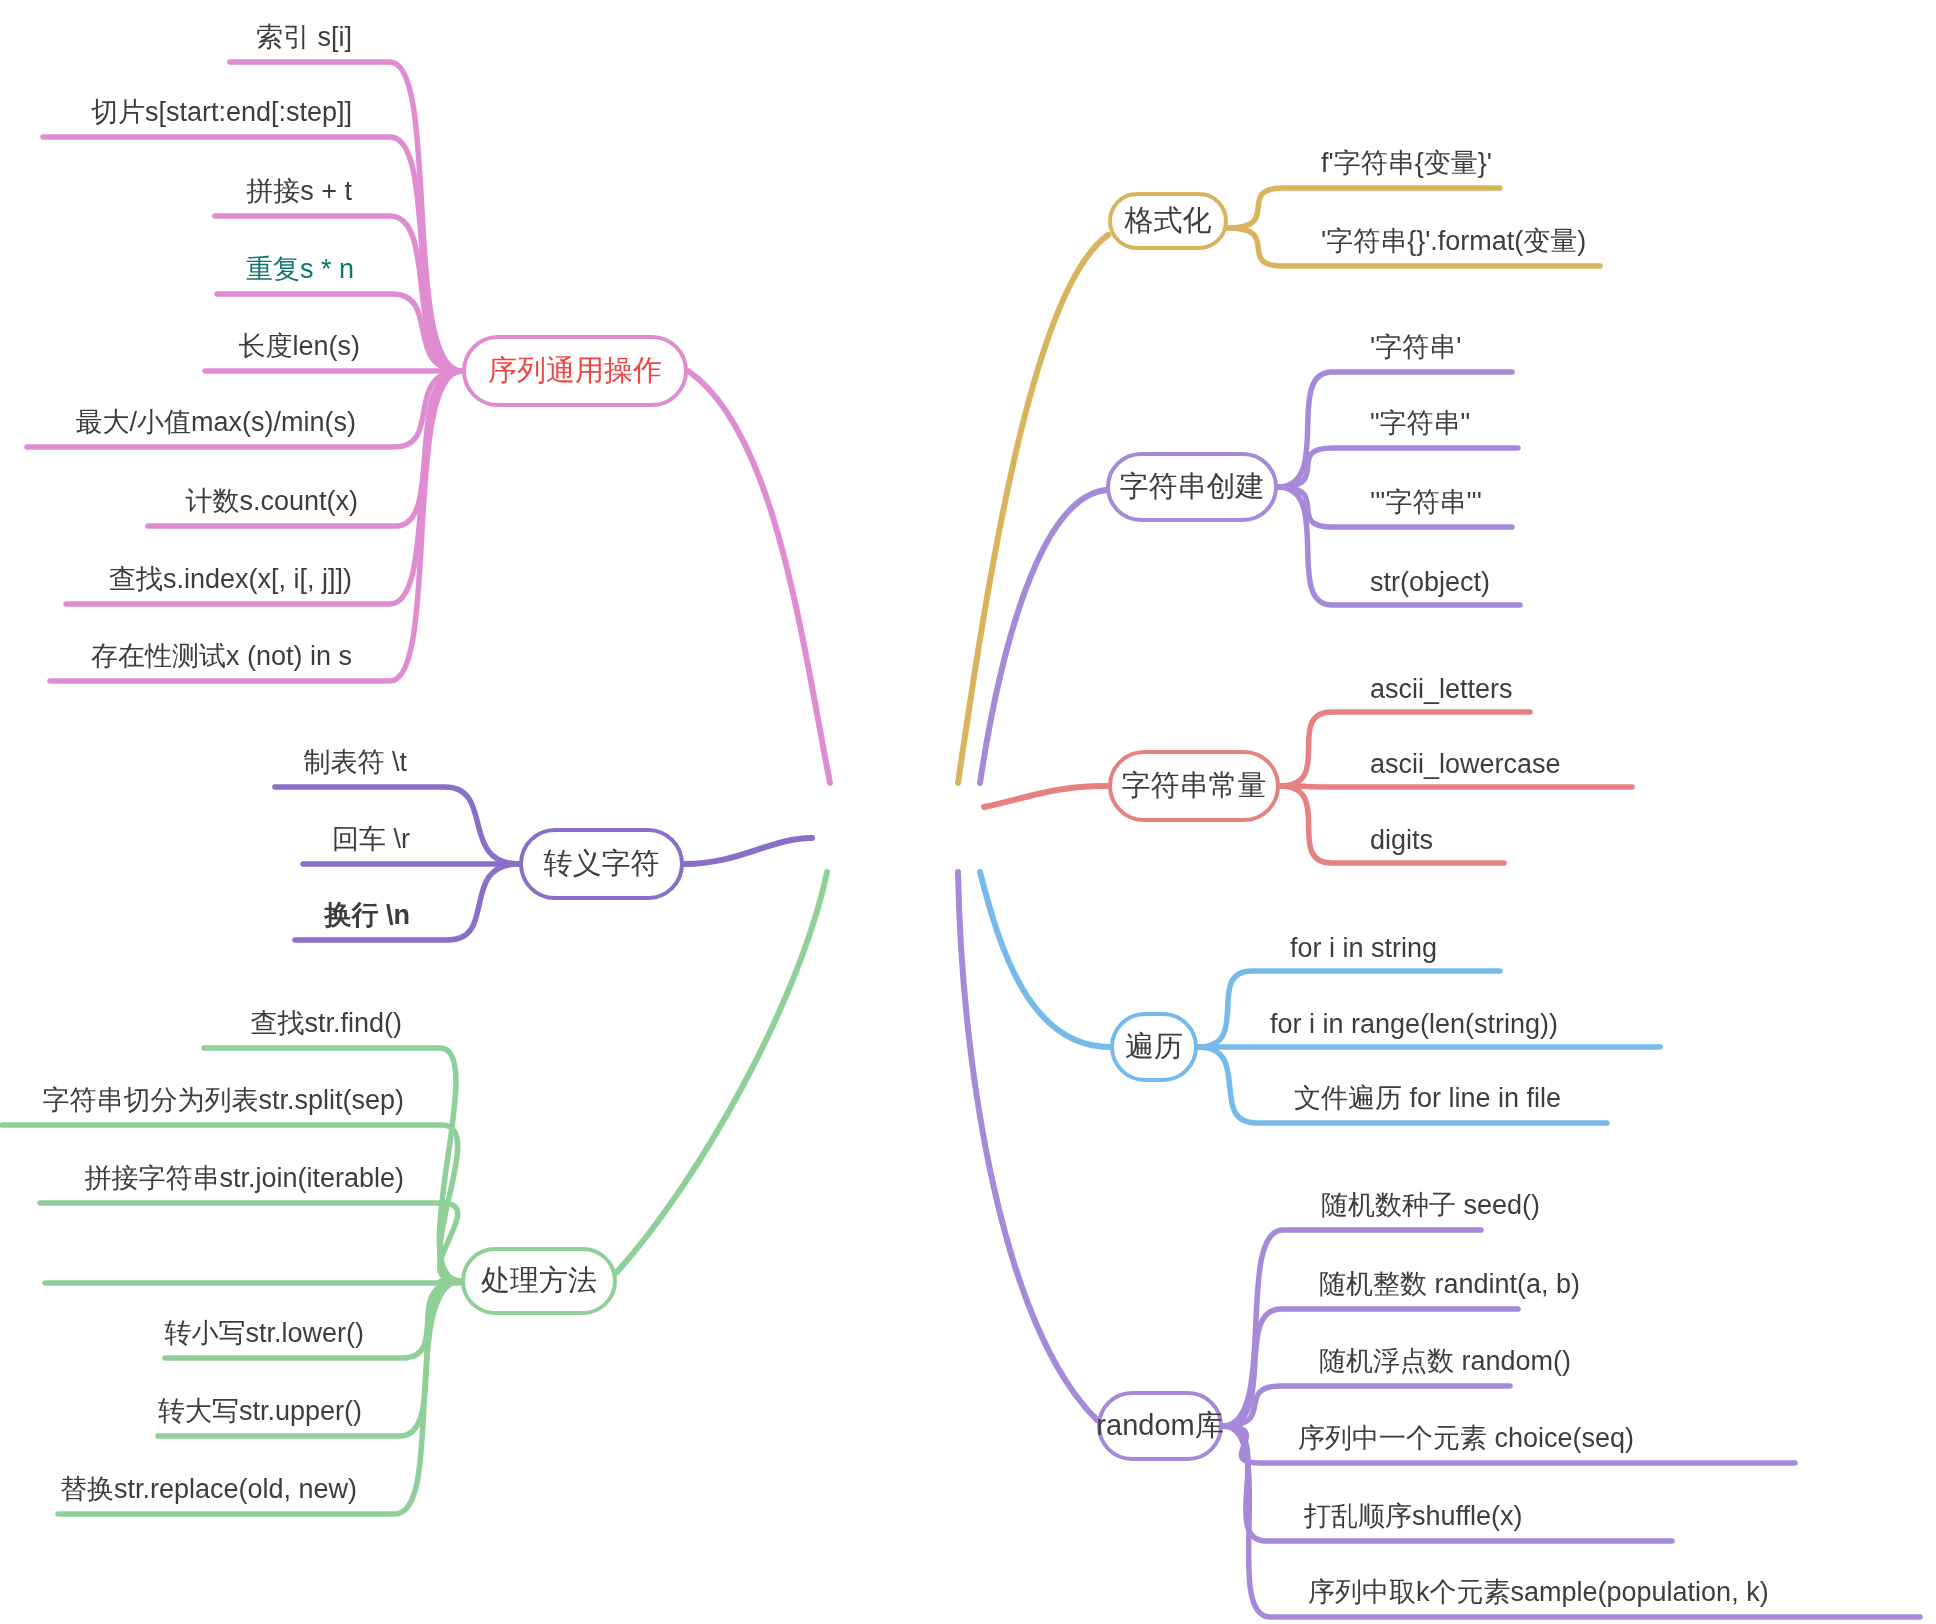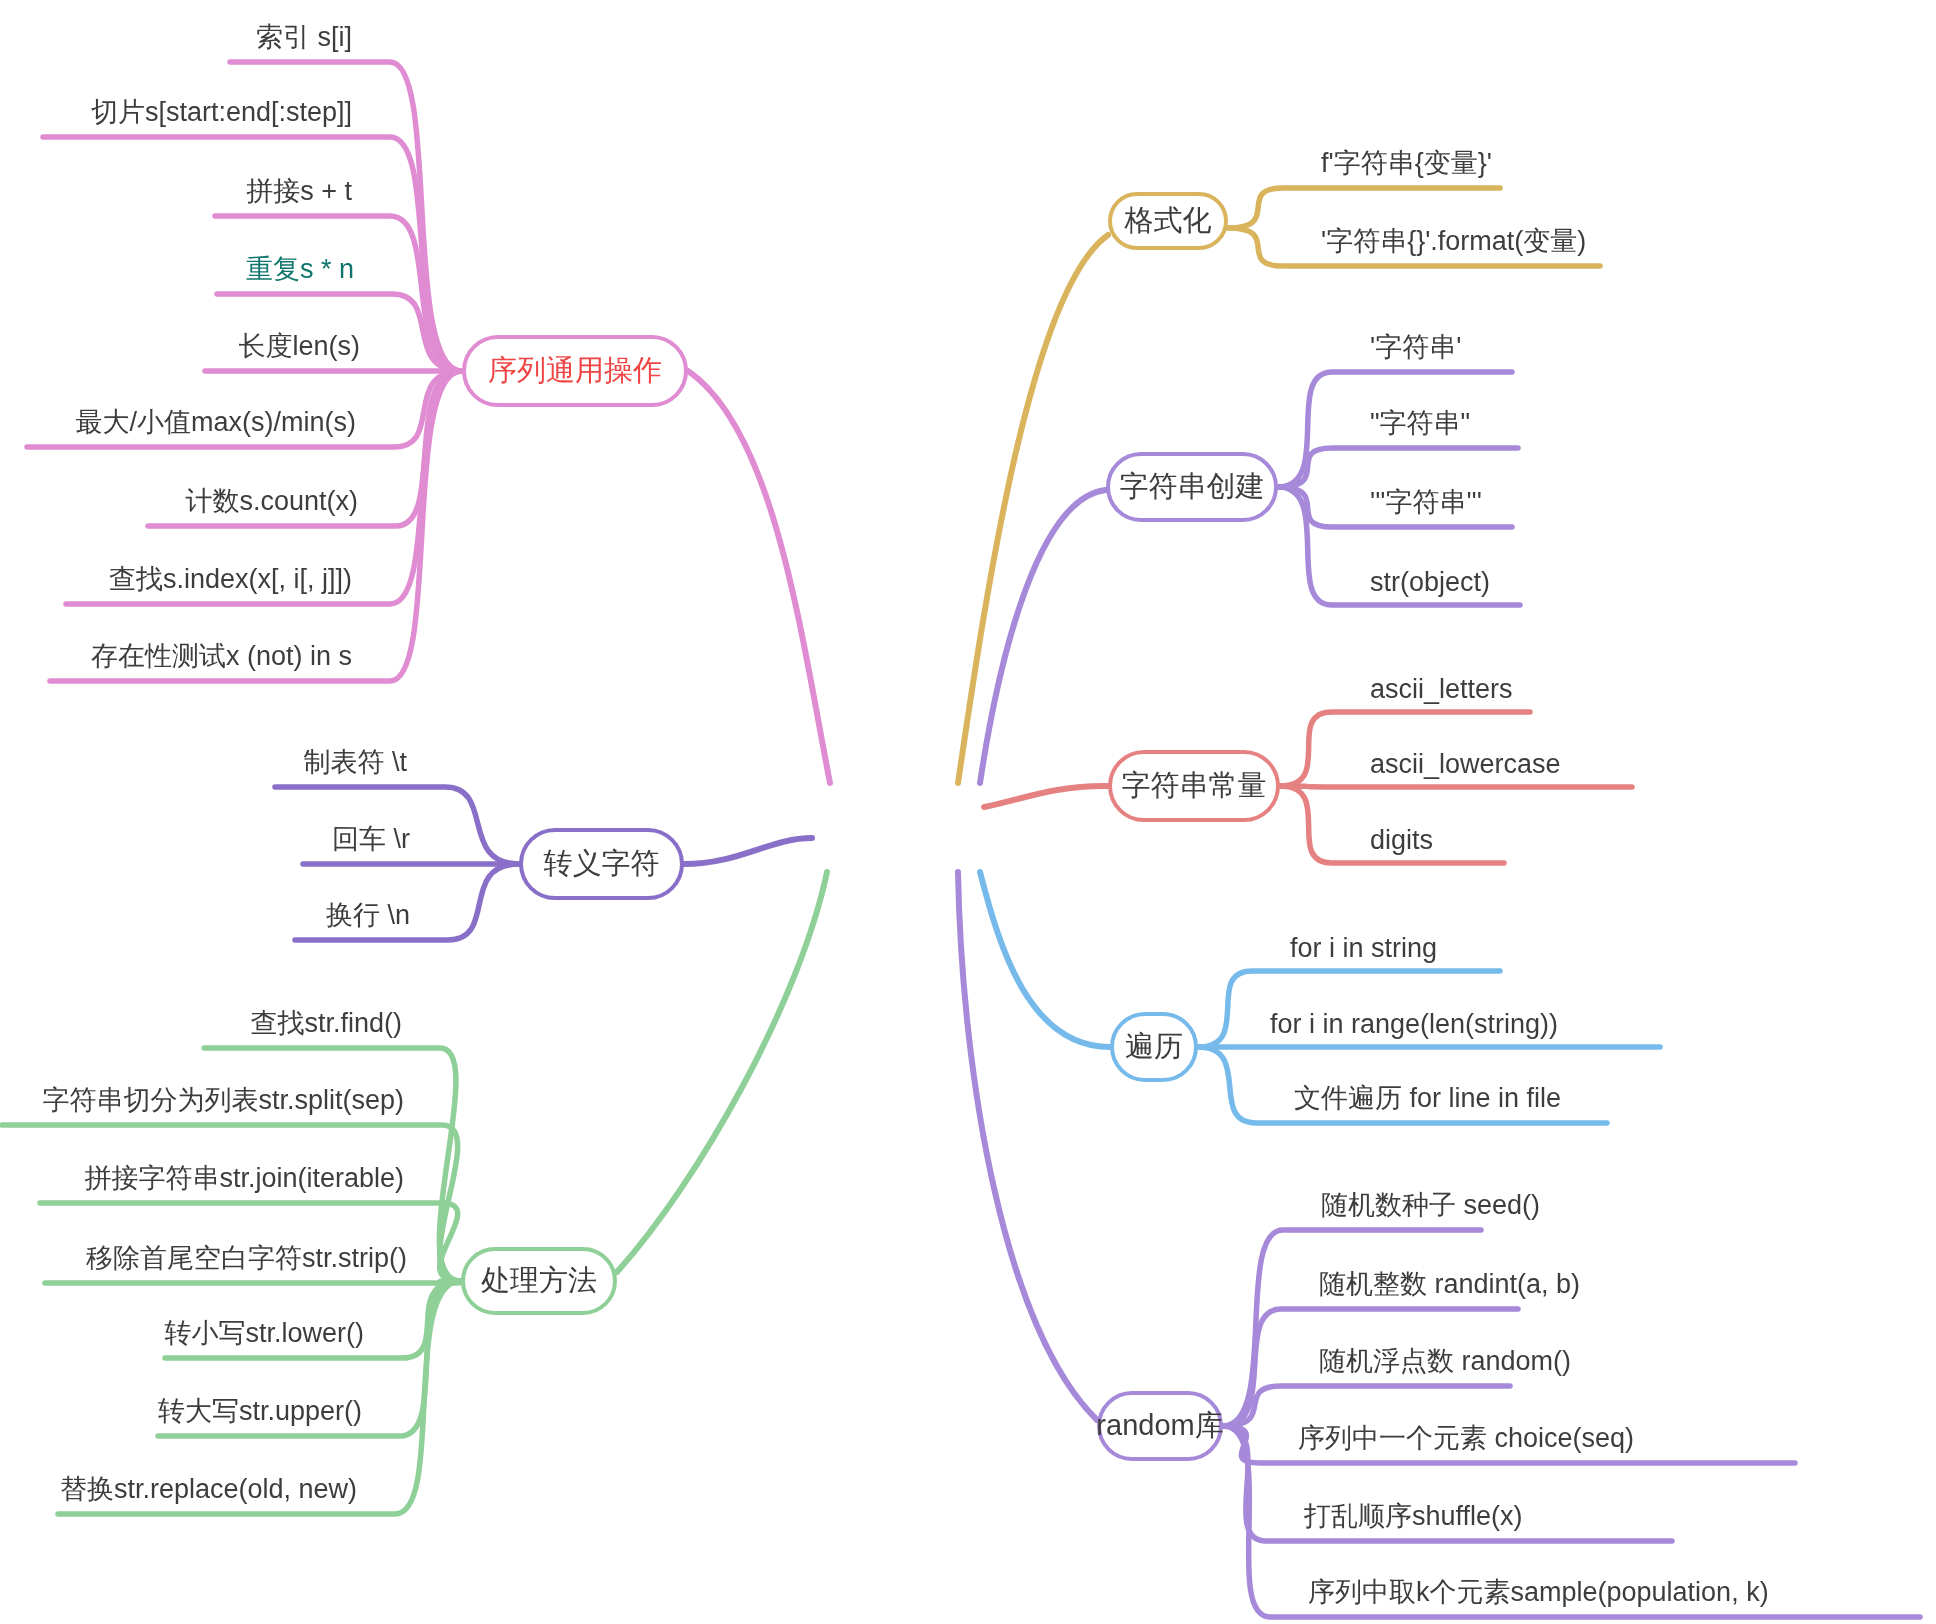--- a/index.html
+++ b/index.html
@@ -87,25 +87,24 @@
     <div class="leaf" style="top: 88px; right: 1584px; color: rgb(61, 61, 61);">切片s[start:end[:step]]</div>
     <div class="leaf" style="top: 167px; right: 1584px; color: rgb(61, 61, 61);">拼接s + t</div>
     <div class="leaf" style="top: 245px; right: 1582px; color: #0f766e;">重复s * n</div>
     <div class="leaf" style="top: 322px; right: 1576px; color: rgb(61, 61, 61);">长度len(s)</div>
     <div class="leaf" style="top: 398px; right: 1580px; color: rgb(61, 61, 61);">最大/小值max(s)/min(s)</div>
     <div class="leaf" style="top: 477px; right: 1578px; color: rgb(61, 61, 61);">计数s.count(x)</div>
     <div class="leaf" style="top: 555px; right: 1584px; color: rgb(61, 61, 61);">查找s.index(x[, i[, j]])</div>
     <div class="leaf" style="top: 632px; right: 1584px; color: rgb(61, 61, 61);">存在性测试x (not) in s</div>
     <div class="leaf" style="top: 738px; right: 1529px; color: rgb(61, 61, 61);">制表符 \t</div>
     <div class="leaf" style="top: 815px; right: 1526px; color: rgb(61, 61, 61);">回车 \r</div>
-    <div class="leaf" style="top: 891px; right: 1526px; color: rgb(61, 61, 61);">换行 \n</div>
+    <div class="leaf" style="top: 891px; right: 1526px; color: rgb(61, 61, 61); font-weight: bold;">换行 \n</div>
     <div class="leaf" style="top: 999px; right: 1534px; color: rgb(61, 61, 61);">查找str.find()</div>
     <div class="leaf" style="top: 1076px; right: 1532px; color: rgb(61, 61, 61);">字符串切分为列表str.split(sep)</div>
     <div class="leaf" style="top: 1154px; right: 1532px; color: rgb(61, 61, 61);">拼接字符串str.join(iterable)</div>
-    <div class="leaf" style="top: 1234px; right: 1529px; color: rgb(61, 61, 61);">移除首尾空白字符str.strip()</div>
     <div class="leaf" style="top: 1309px; right: 1572px; color: rgb(61, 61, 61);">转小写str.lower()</div>
     <div class="leaf" style="top: 1387px; right: 1574px; color: rgb(61, 61, 61);">转大写str.upper()</div>
     <div class="leaf" style="top: 1465px; right: 1579px; color: rgb(61, 61, 61);">替换str.replace(old, new)</div>
     <div class="leaf" style="top: 139px; left: 1321px; color: rgb(61, 61, 61);">f'字符串{变量}'</div>
     <div class="leaf" style="top: 217px; left: 1321px; color: rgb(61, 61, 61);">'字符串{}'.format(变量)</div>
     <div class="leaf" style="top: 323px; left: 1370px; color: rgb(61, 61, 61);">'字符串'</div>
     <div class="leaf" style="top: 399px; left: 1370px; color: rgb(61, 61, 61);">"字符串"</div>
     <div class="leaf" style="top: 478px; left: 1370px; color: rgb(61, 61, 61);">'''字符串'''</div>
     <div class="leaf" style="top: 556px; left: 1370px; color: rgb(61, 61, 61);">str(object)</div>
     <div class="leaf" style="top: 663px; left: 1370px; color: rgb(61, 61, 61);">ascii_letters</div>

